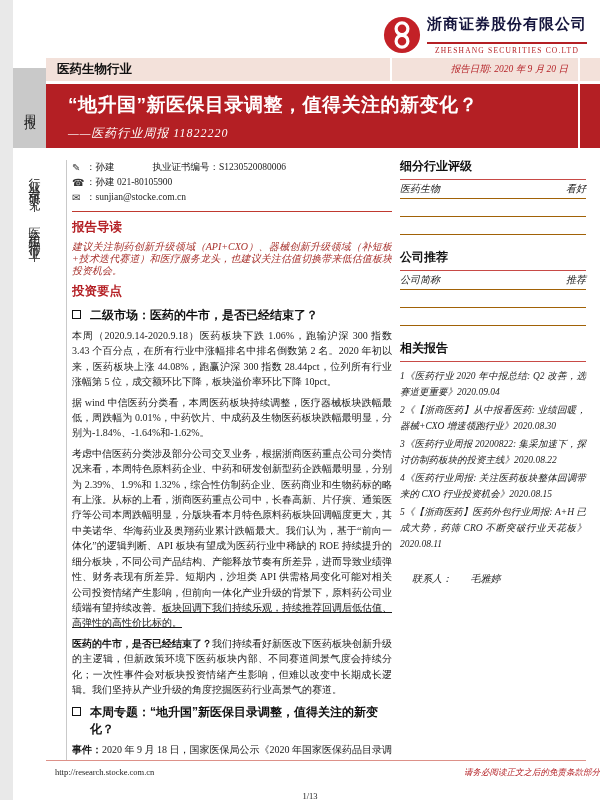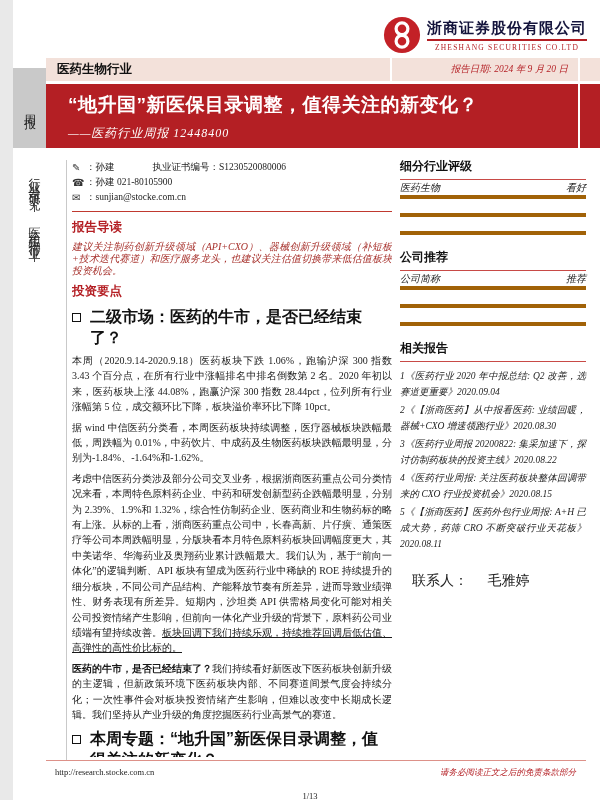--- a/index.html
+++ b/index.html
@@ -24,21 +24,21 @@
   }
   .side-vertical .vtxt { writing-mode:vertical-rl; font-size:12px; letter-spacing:4px; color:#222; }
   .side-vertical .vline { width:1px; height:14px; background:#444; margin:6px 0; }
   .margin-line { position:absolute; left:66px; top:160px; width:1px; height:600px; background:#c9c9c9; }
 
   
   .logo-row { position:absolute; left:383px; top:13px; width:205px; height:44px; display:flex; align-items:center; }
   .logo-mark { width:38px; height:38px; flex:0 0 38px; margin-right:6px; }
   .logo-text { display:flex; flex-direction:column; }
   .logo-cn { font-size:15px; font-weight:bold; letter-spacing:1px; color:#14143c;
-    border-bottom:2px solid #b41f24; padding-bottom:1px;
+    border-bottom:2px solid #b41f24; padding-bottom:8px;
     font-family:"Liberation Serif","DejaVu Serif",serif; }
   .logo-en { font-size:7.5px; color:#b41f24; letter-spacing:1.2px; margin-top:2px;
     font-family:"Liberation Serif","DejaVu Serif",serif;text-align:center; }
 
   
   .pink-band {
     position:absolute; left:46px; top:58px; width:554px; height:23px; background:#f3e1da;
     display:flex; align-items:center;
   }
   .pink-band .ind { font-size:12.5px; font-weight:bold; color:#111; margin-left:11px;
@@ -62,47 +62,47 @@
   .analyst { font-size:9.5px; color:#222; line-height:15px; }
   .analyst .row { display:flex; }
   .analyst .icon { width:14px; color:#333; font-size:10px; }
   .analyst .cert { margin-left:38px; }
   .red-rule { border:none; border-top:1.5px solid #c0392f; margin:6px 0 7px 0; }
   .sec-title { font-size:12.5px; font-weight:bold; color:#b41f24; margin:4px 0 5px 0;
     font-family:"Liberation Sans","DejaVu Sans",sans-serif; }
   .guide-body { font-size:10px; color:#a8332e; line-height:12px; text-align:justify; font-style:italic; margin-bottom:6px; }
   .bullet-line { display:flex; align-items:baseline; margin:7px 0 4px 0; }
   .sq { flex:0 0 9px; width:9px; height:9px; border:1.5px solid #111; margin-right:9px; position:relative; top:0px; }
-  .bullet-title { font-size:16px; font-weight:bold; color:#111;
+  .bullet-title { font-size:12px; font-weight:bold; color:#111;
     font-family:"Liberation Sans","DejaVu Sans",sans-serif; }
   .para { font-size:10px; line-height:15.4px; text-align:justify; margin-bottom:5px; color:#1a1a1a; }
   .para .lead-b { font-weight:bold; }
   .para .lead-bi { font-weight:bold; }
   .para .u { text-decoration:underline; }
 
   
   .right { position:absolute; left:400px; top:158px; width:186px; }
   .r-head { font-size:12px; font-weight:bold; color:#111; margin-bottom:4px;
     font-family:"Liberation Sans","DejaVu Sans",sans-serif; }
   .rtable { border-top:1.5px solid #c84a46; margin-bottom:14px; }
   .rtable .trow { display:flex; justify-content:space-between; align-items:center;
-    height:19px; border-bottom:4px solid #a16207; font-size:10px; font-style:italic; color:#222; }
+    height:19px; border-bottom:1px solid #a16207; font-size:10px; font-style:italic; color:#222; }
   .rtable .trow.empty { height:18px; }
   .reports { border-top:1.5px solid #c84a46; padding-top:6px; }
   .report-item { font-size:9.5px; font-style:italic; line-height:16px; color:#222;
     text-align:justify; margin-bottom:2px; }
-  .contact { margin-top:20px; font-size:14px; color:#222; padding-left:12px; }
+  .contact { margin-top:20px; font-size:10px; font-style:italic; color:#222; padding-left:12px; }
   .contact .nm { margin-left:16px; }
 
   
   .footer-line { position:absolute; left:46px; top:760px; width:540px; height:0;
     border-top:1.5px solid #dd9189; }
   .footer-url { position:absolute; left:55px; top:767px; font-size:8.5px; color:#222;text-align:center; }
   .footer-page { position:absolute; left:280px; top:767px; width:60px; text-align:center; font-size:8.5px; color:#222;margin-top:24px; }
-  .footer-disc { position:absolute; right:24px; top:767px; font-size:8.5px; color:#b41f24; font-style:italic; }
+  .footer-disc { position:absolute; right:0; top:767px; font-size:8.5px; color:#b41f24; font-style:italic; }
 </style>
 </head>
 <body>
 
 <div class="page">
 
   <div class="left-strip"></div>
 
   <div class="logo-row">
     <svg class="logo-mark" viewBox="0 0 40 40">
@@ -111,28 +111,28 @@
       <circle cx="20" cy="26.5" r="6.2" fill="none" stroke="#ffffff" stroke-width="3.4"></circle>
     </svg>
     <div class="logo-text">
       <span class="logo-cn">浙商证券股份有限公司</span>
       <span class="logo-en">ZHESHANG SECURITIES CO.LTD</span>
     </div>
   </div>
 
   <div class="pink-band">
     <span class="ind">医药生物行业</span>
-    <span class="date">报告日期: 2024 年 9 月 20 日</span>
+    <span class="date">报告日期: 2020 年 9 月 20 日</span>
     <span class="vdiv1"></span>
     <span class="vdiv2"></span>
   </div>
 
   <div class="red-band">
     <div class="title-main">“地升国”新医保目录调整，值得关注的新变化？</div>
-    <div class="title-sub">——医药行业周报 12448400</div>
+    <div class="title-sub">——医药行业周报 11822220</div>
     <span class="vdiv"></span>
   </div>
 
   <div class="weekly-badge">
     <span>周报</span>
   </div>
   <div class="side-vertical">
     <span class="vtxt">行业公司研究</span>
     <span class="vline"></span>
     <span class="vtxt">医药生物行业</span>

